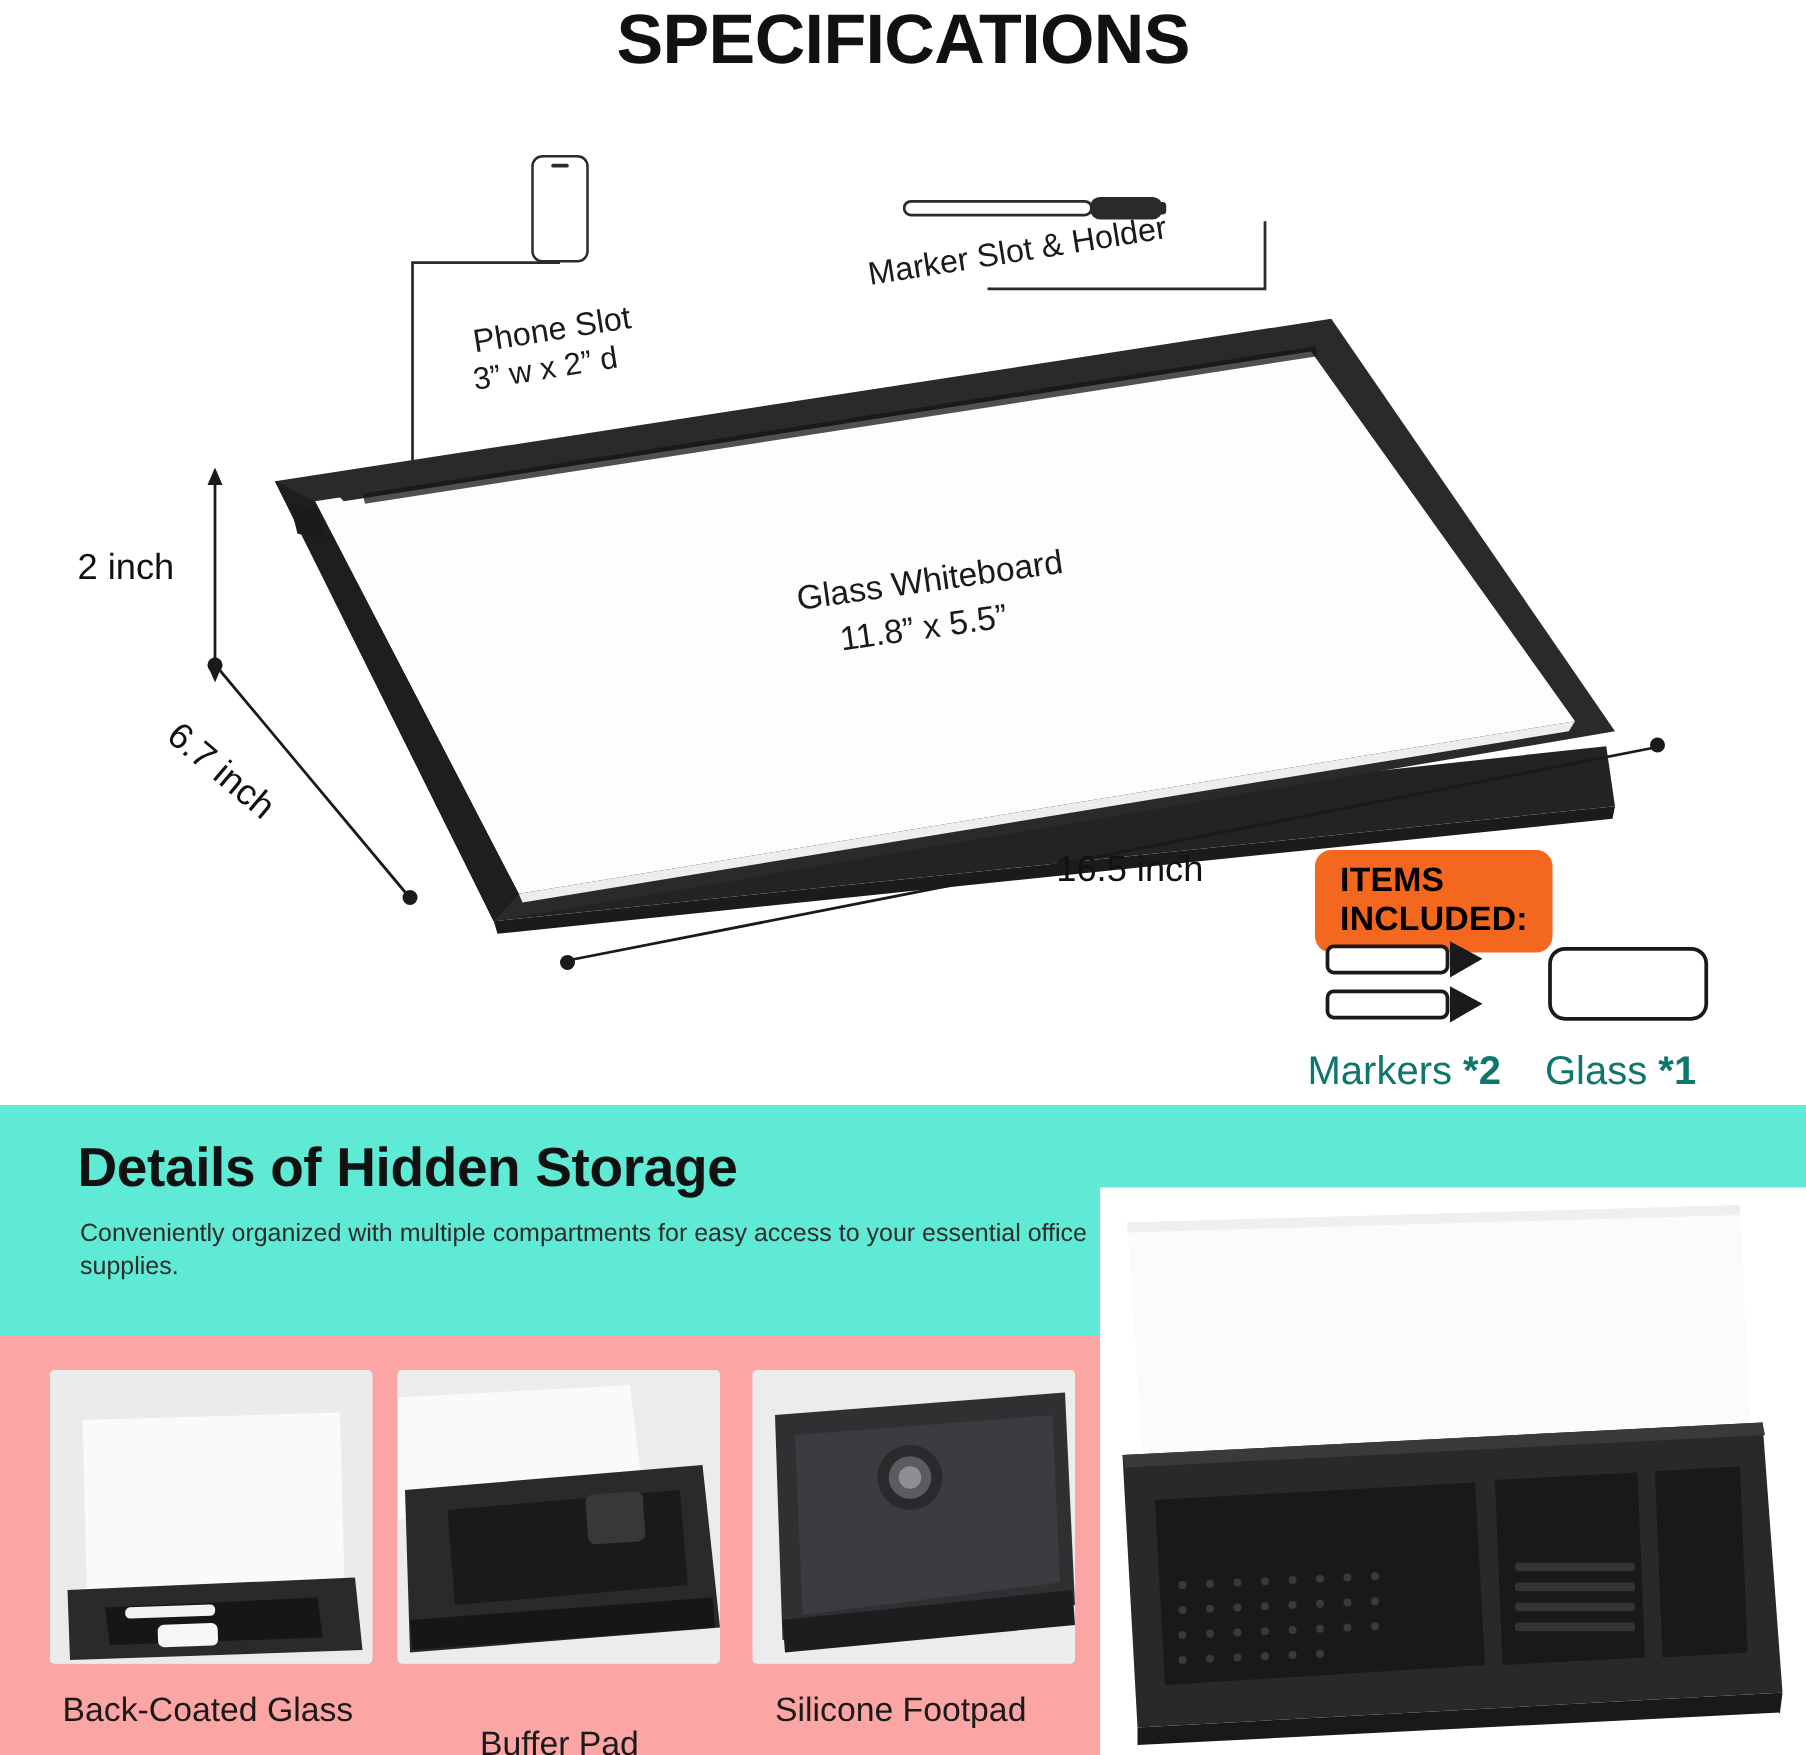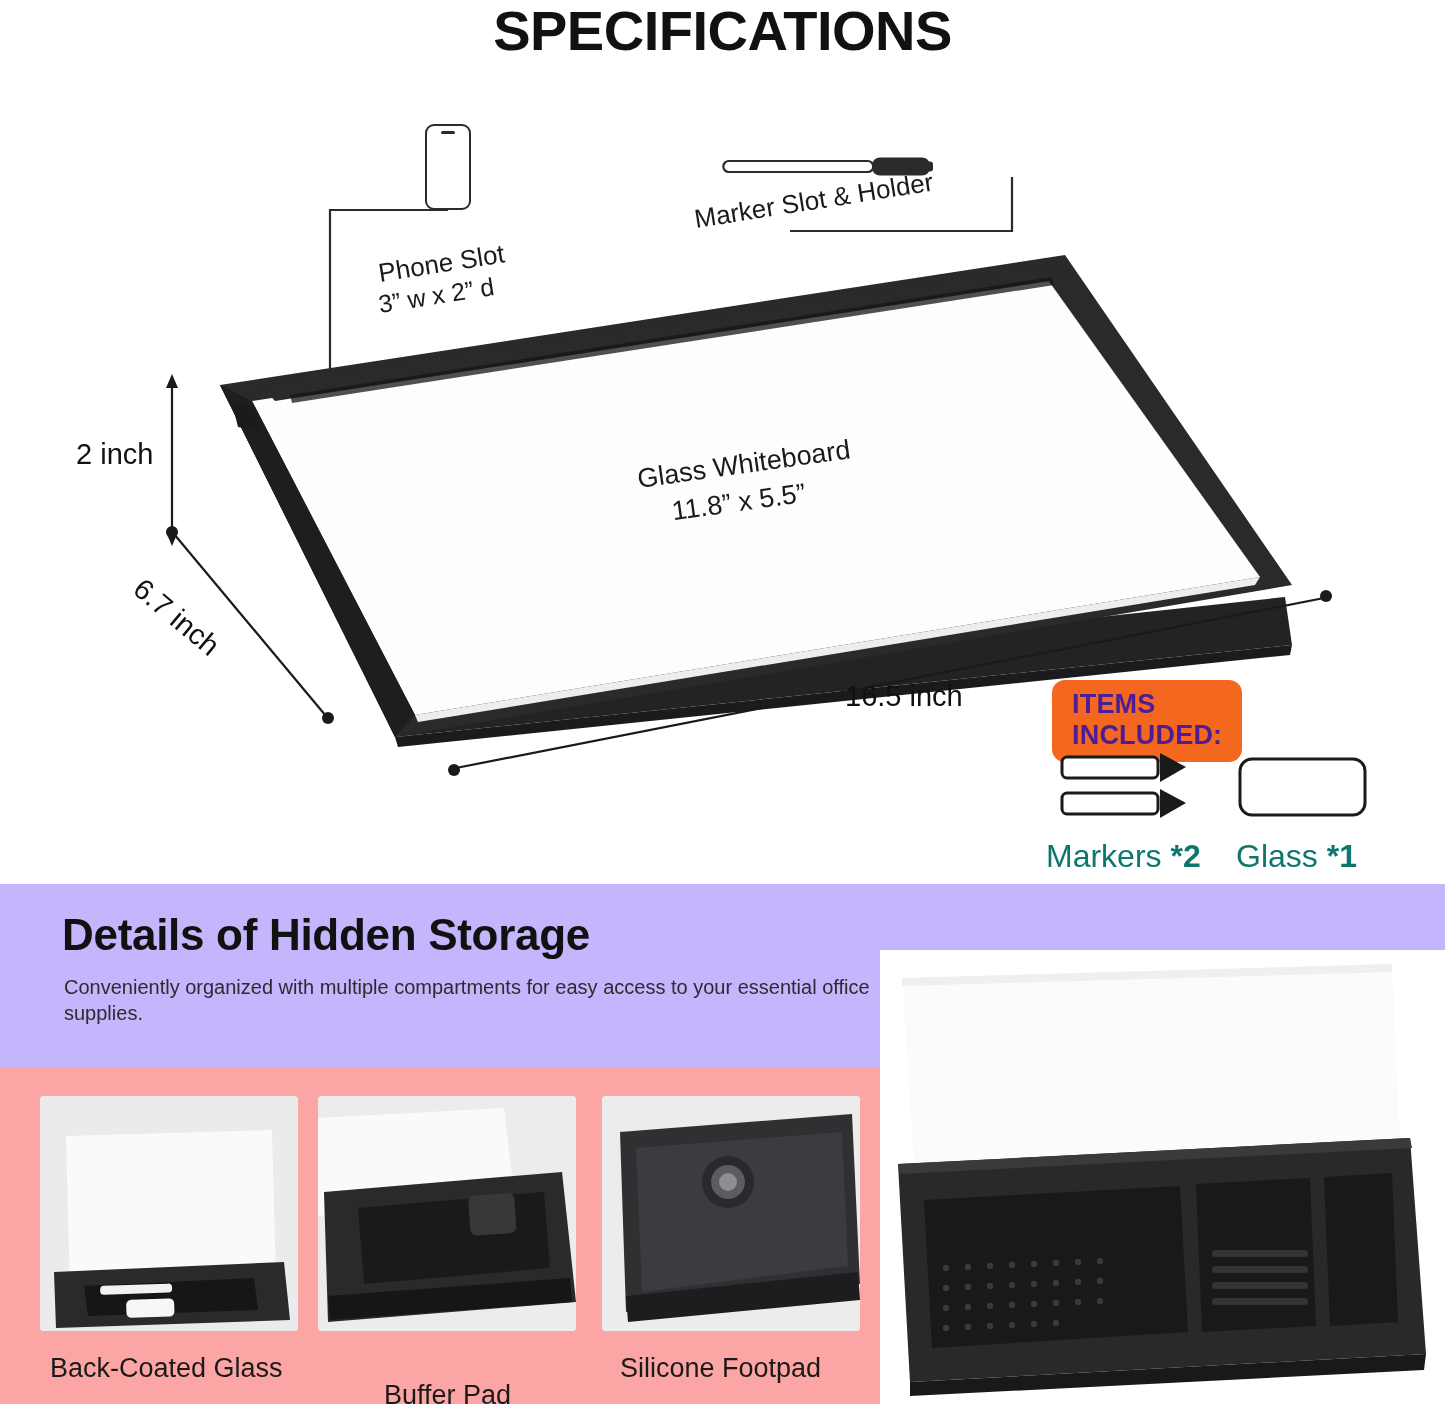--- a/index.html
+++ b/index.html
@@ -79,36 +79,36 @@
   
   #device { position: absolute; left: 180px; top: 225px; width: 1130px; height: 560px; }
 
   
   .dim-label {
     position: absolute;
     font-size: 29px;
     color: #111;
     white-space: nowrap;
   }
-  #dim-height { left: 76px; top: 438px; }
+  #dim-height { left: 62px; top: 438px; }
   #dim-depth {
     left: 148px; top: 572px;
     transform: rotate(40deg);
     transform-origin: left top;
   }
   #dim-width { left: 845px; top: 680px; }
 
   
   #items-badge {
     position: absolute;
     left: 1052px; top: 680px;
     padding: 9px 20px 11px;
     background: #f4671f;
     border-radius: 13px;
-    color: #4c1d95;
+    color: #000000;
     font-size: 27px;
     font-weight: 700;
     letter-spacing: 0.2px;
   }
   #items-row {
     position: absolute;
     left: 1040px; top: 745px;
     width: 360px; height: 140px;
   }
   .items-caption {
@@ -119,21 +119,21 @@
   }
   .items-caption b { font-weight: 700; }
   #markers-caption { left: 1046px; top: 838px; }
   #eraser-caption { left: 1236px; top: 838px; }
 
   
   #details-band {
     position: absolute;
     left: 0; top: 884px;
     width: 1445px; height: 184px;
-    background: #c4b5fd;
+    background: #5eead4;
   }
   #details-title {
     position: absolute;
     left: 62px; top: 26px;
     font-size: 44px;
     font-weight: 700;
     color: #111;
     letter-spacing: -0.3px;
   }
   #details-sub {

